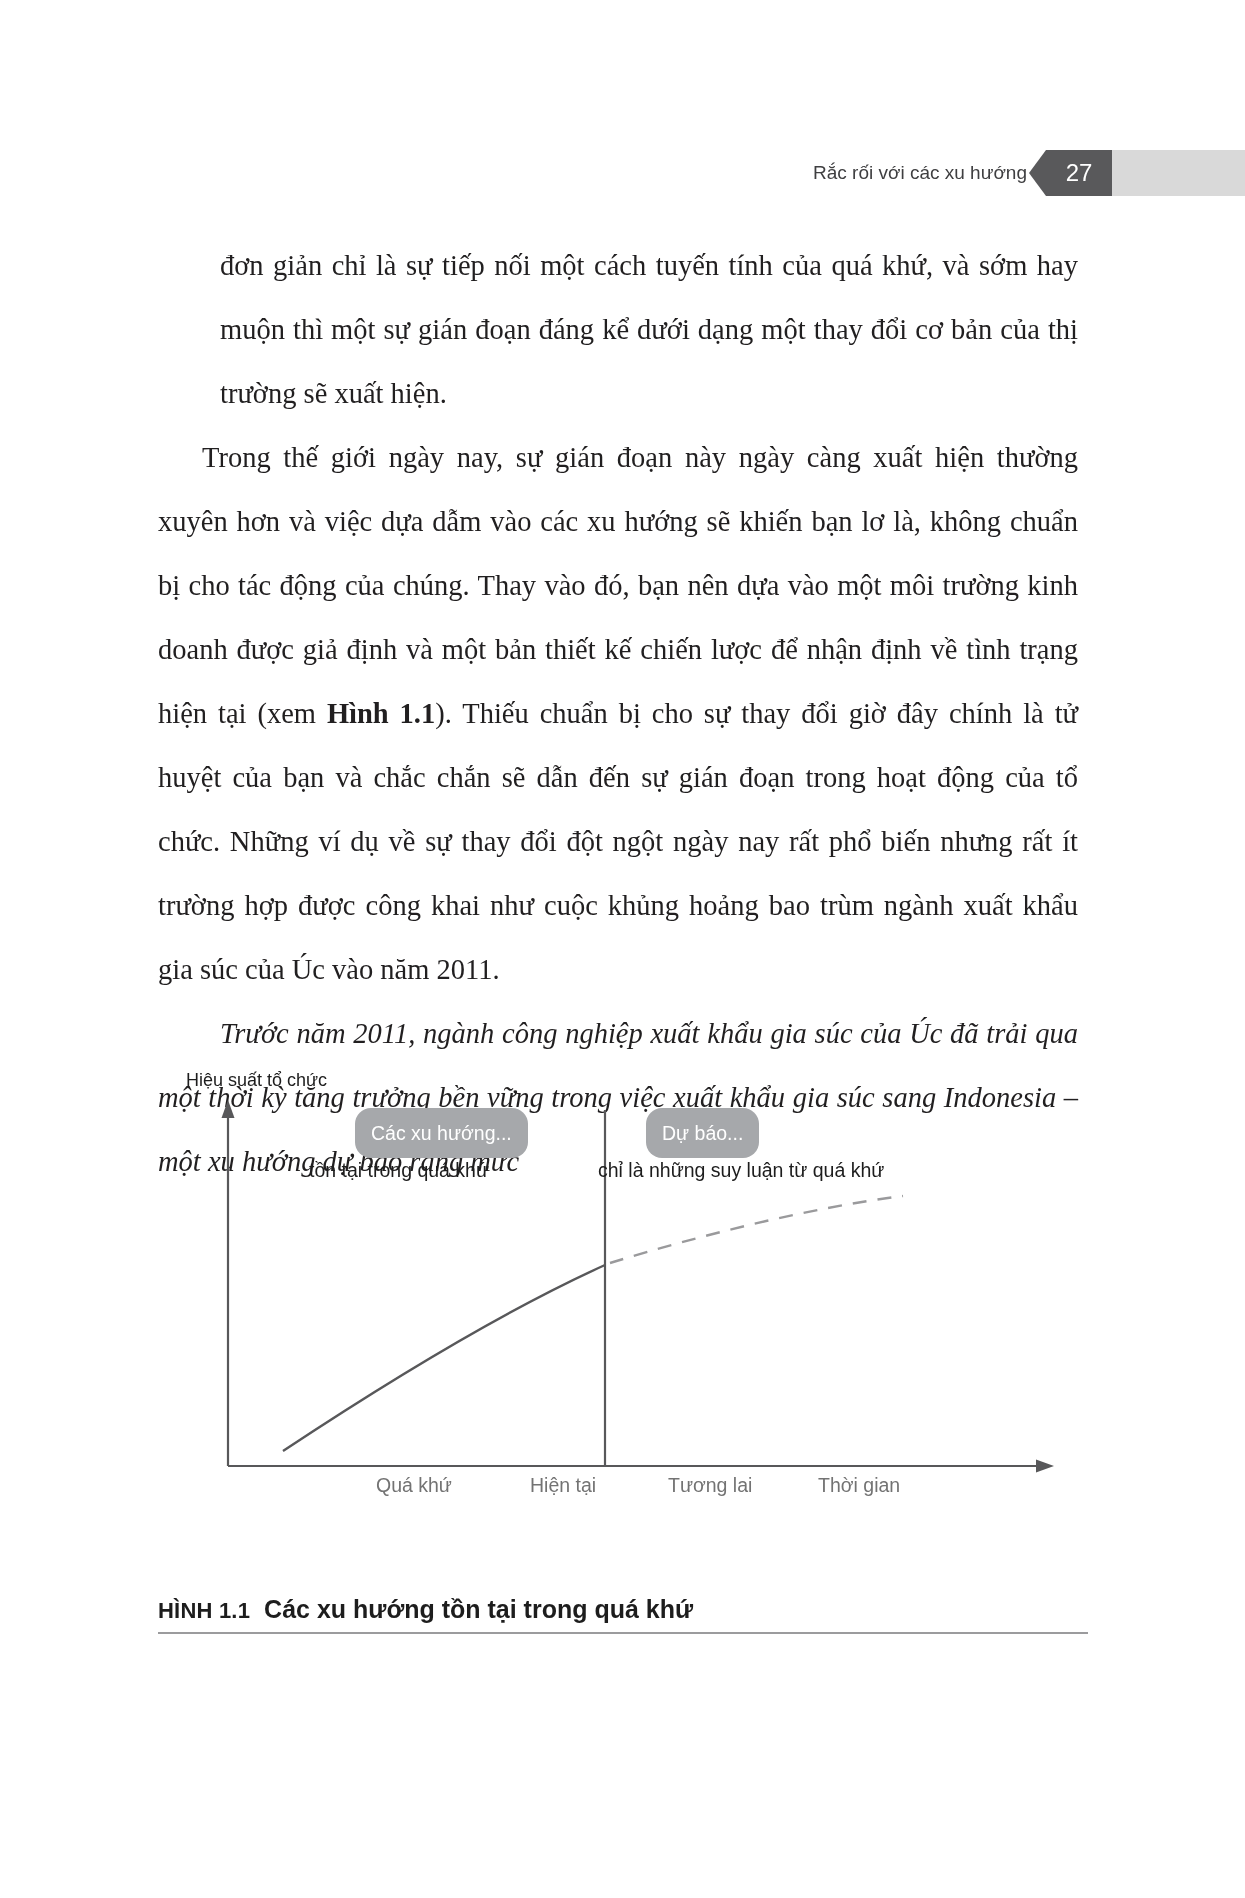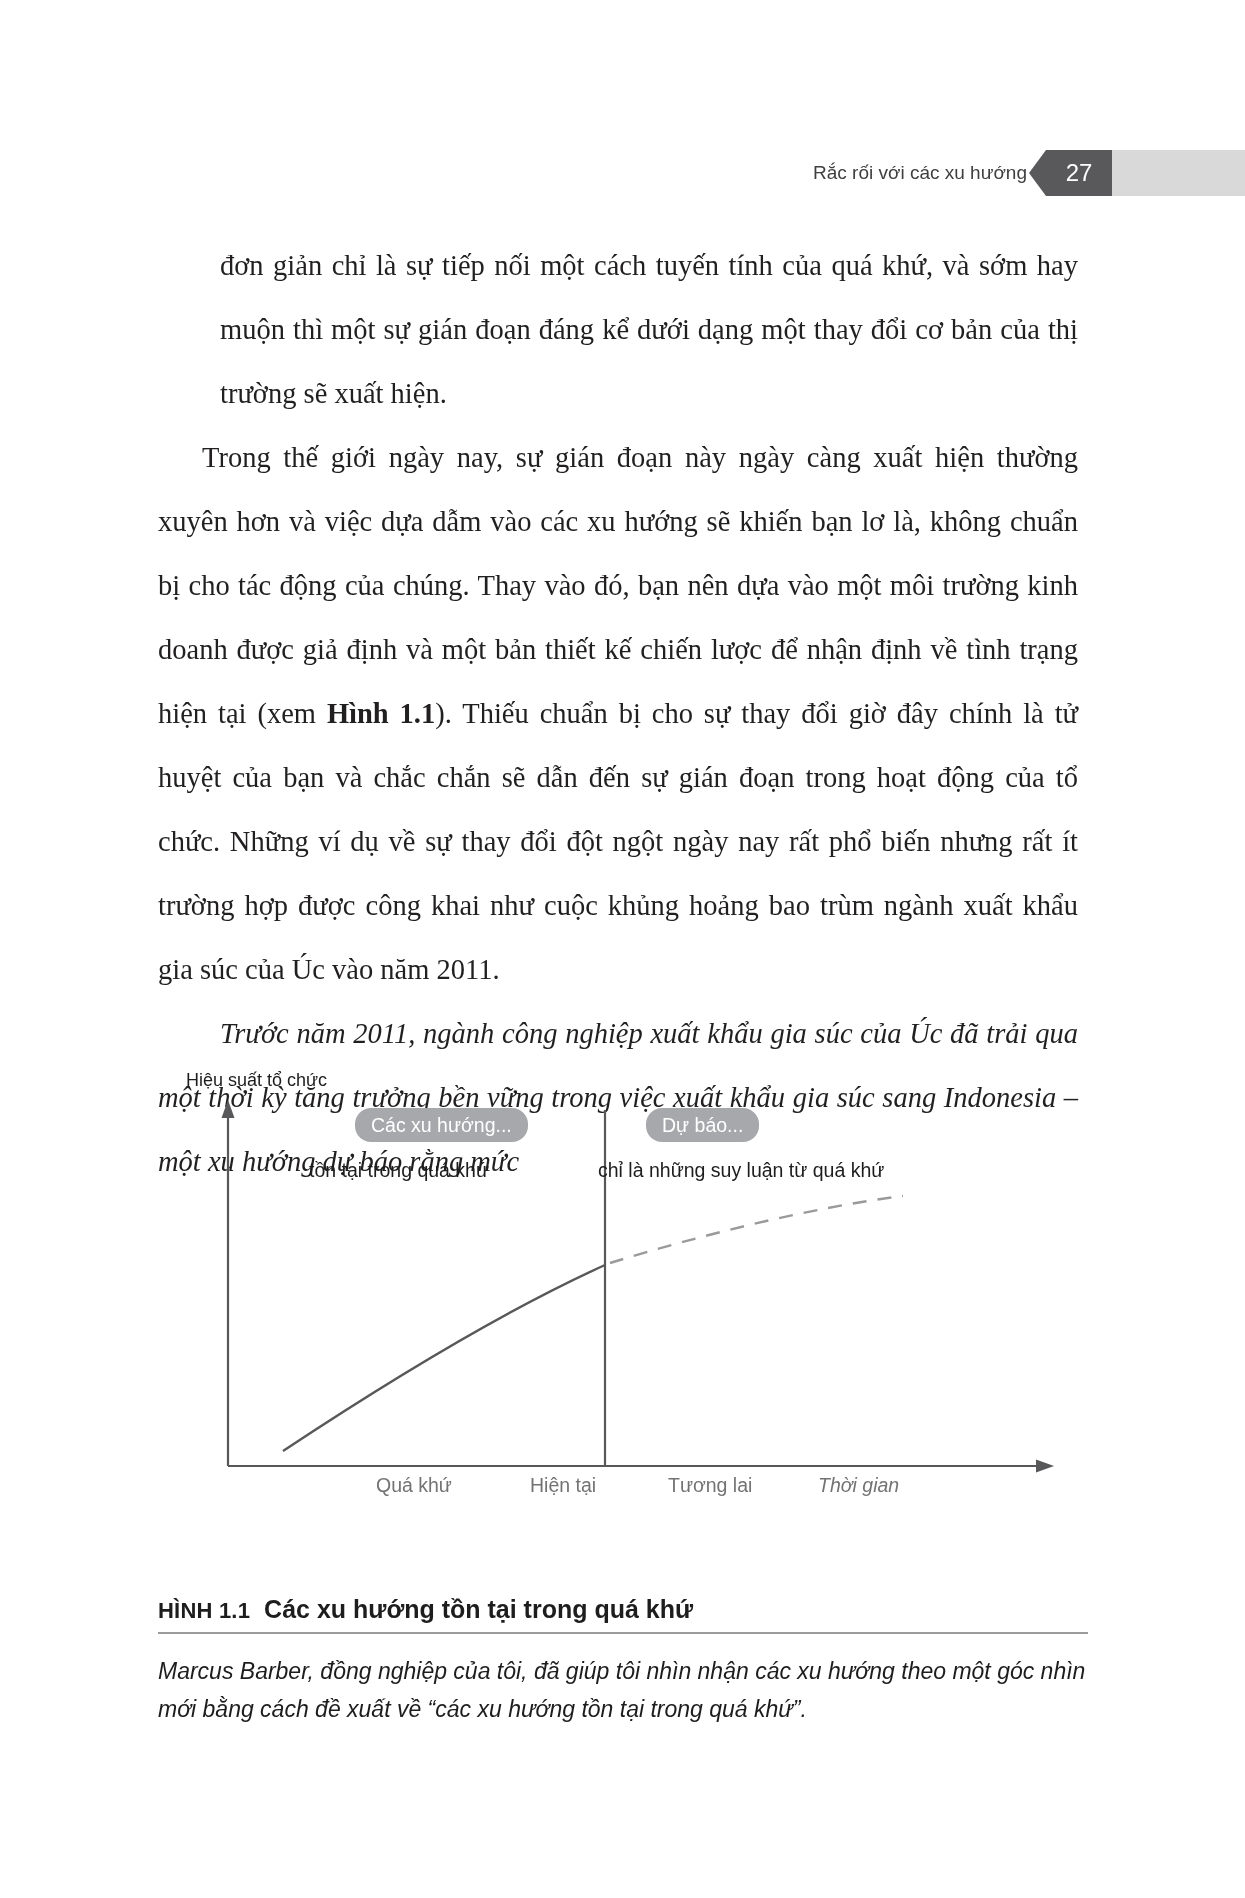--- a/index.html
+++ b/index.html
@@ -126,21 +126,21 @@
     white-space: nowrap;
   }
 
   .pill {
     position: absolute;
     height: 34px;
     line-height: 34px;
     background: #a6a8ab;
     color: #ffffff;
     font-size: 19.5px;
-    padding: 0 16px;
+    padding: 8px 16px;
     border-radius: 16px;
     white-space: nowrap;
     text-align: center;
   }
   .pill-trends { left: 197px; top: 40px; }
   .pill-forecast { left: 488px; top: 40px; }
 
   .cap-note {
     position: absolute;
     font-size: 19.5px;
@@ -154,21 +154,21 @@
 
   .ax-tick {
     position: absolute;
     font-size: 19.5px;
     color: #737373;
     white-space: nowrap;
   }
   .tick-past { left: 218px; top: 406px; }
   .tick-present { left: 372px; top: 406px; }
   .tick-future { left: 510px; top: 406px; }
-  .tick-time { left: 660px; top: 406px; font-style: italic; }
+  .tick-time { left: 660px; top: 406px; }
 
   
   .fig-caption {
     position: absolute;
     left: 158px;
     top: 1595px;
     width: 930px;
     font-family: "Liberation Sans", sans-serif;
   }
   .fig-caption .line {
@@ -250,15 +250,14 @@
     <div class="ax-tick tick-time">Thời gian</div>
   </div>
 
   <div class="fig-caption">
     <div class="line">
       <span class="fig-num">HÌNH 1.1</span>
       <span class="fig-title">Các xu hướng tồn tại trong quá khứ</span>
     </div>
   </div>
 
-  <div class="fig-source">Marcus Barber, đồng nghiệp của tôi, đã giúp tôi nhìn nhận các xu hướng theo một góc nhìn mới bằng cách đề xuất về “các xu hướng tồn tại trong quá khứ”.</div>
 
 </div>
 
 </body></html>

